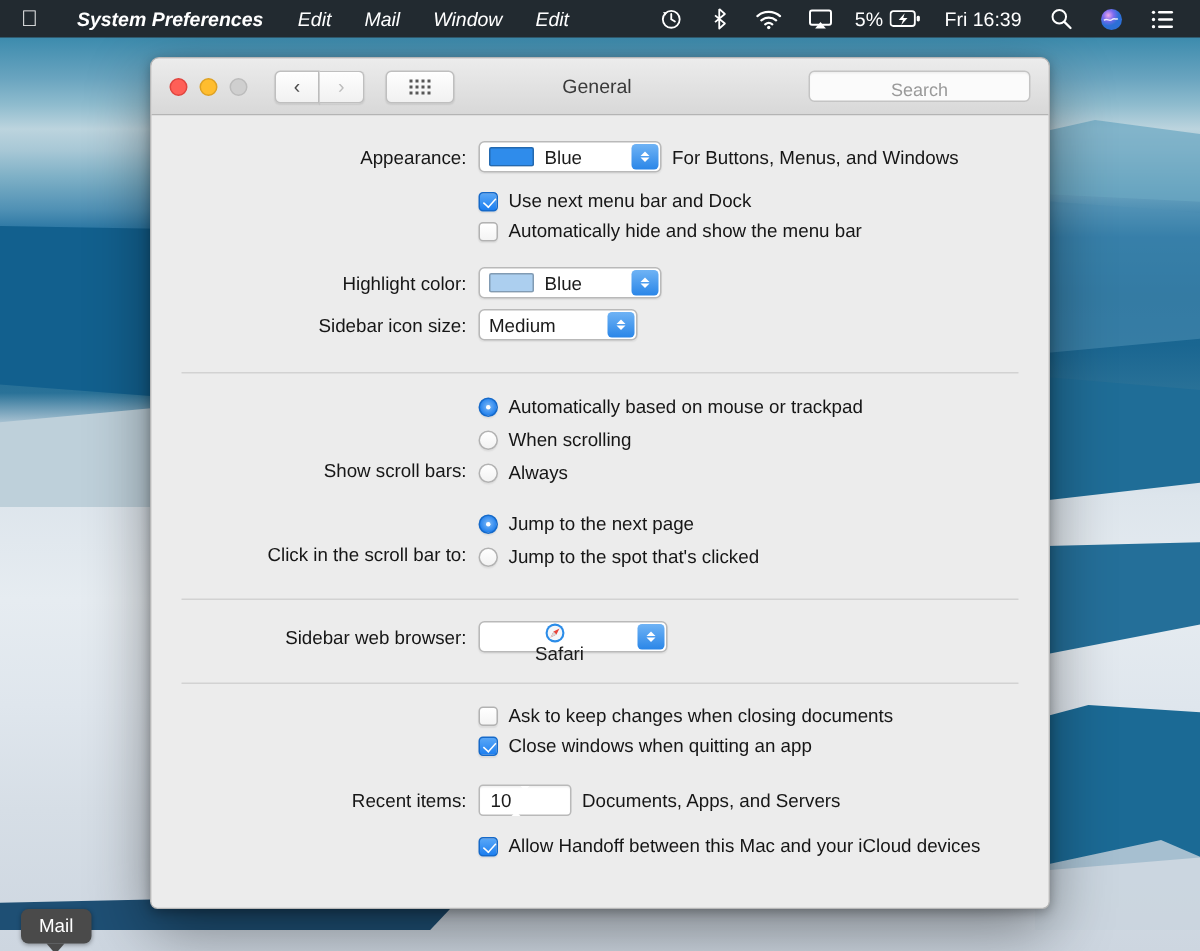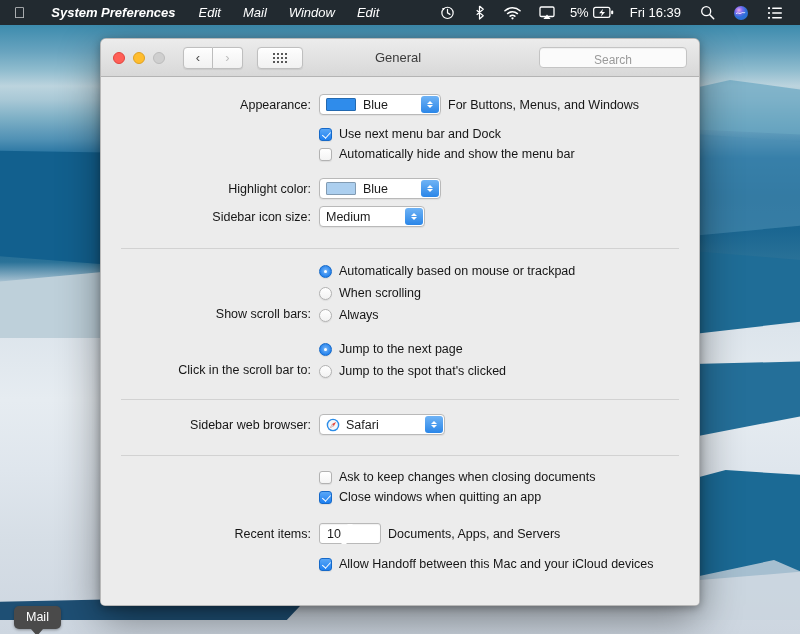--- a/index.html
+++ b/index.html
@@ -585,21 +585,21 @@
             <span class="cb-text">Jump to the spot that's clicked</span>
           </div>
         </div>
       </div>
 
       <div class="divider" style="margin-top:19px;"></div>
 
       <div class="row" style="padding-top:14px;">
         <div class="lbl">Sidebar web browser:</div>
         <div class="ctl">
-          <div class="popup" style="width:126px;">
+          <div class="popup" style="width:126px;flex-direction:column;">
             <svg class="appicon" viewBox="0 0 16 16">
               <circle cx="8" cy="8" r="7.2" fill="#2b8ce8"></circle>
               <circle cx="8" cy="8" r="5.6" fill="#f4f7fa"></circle>
               <path d="M11.4 4.6L6.9 6.9 4.6 11.4 9.1 9.1z" fill="#e8433a"></path>
               <path d="M6.9 6.9L9.1 9.1 4.6 11.4z" fill="#d8d8d8"></path>
             </svg>
             <span>Safari</span>
             <span class="arrows">
                 <i class="ar up"></i>
                 <i class="ar dn"></i>

